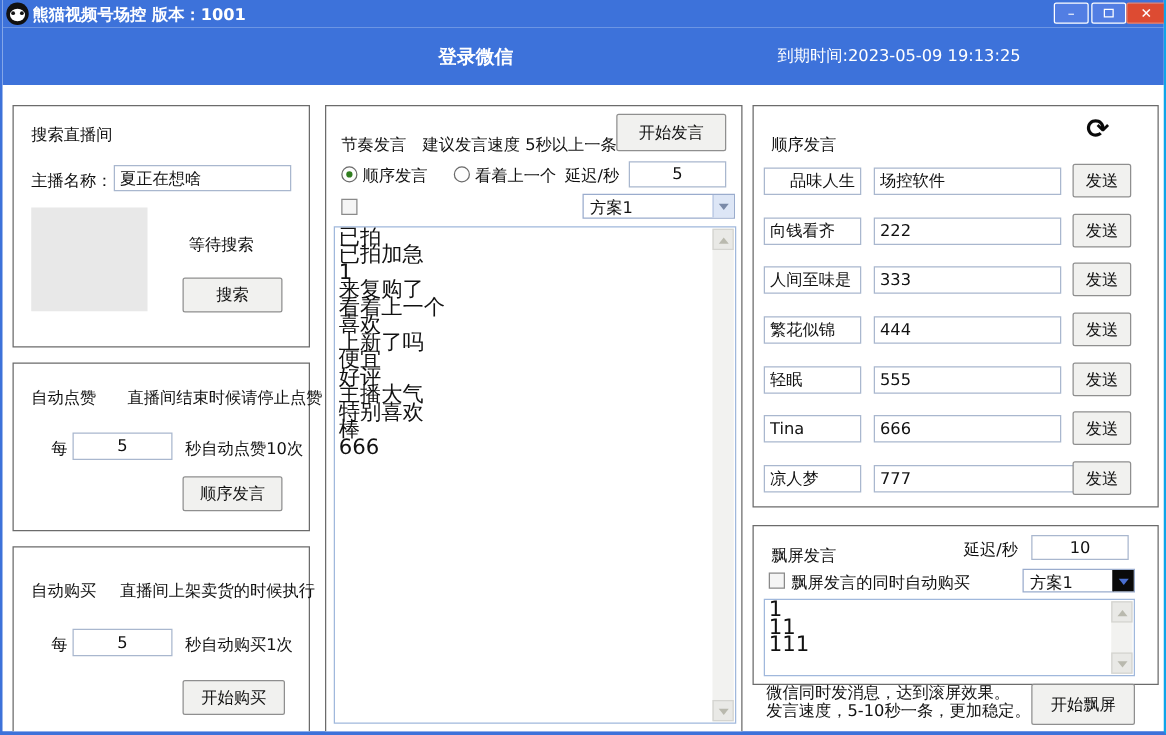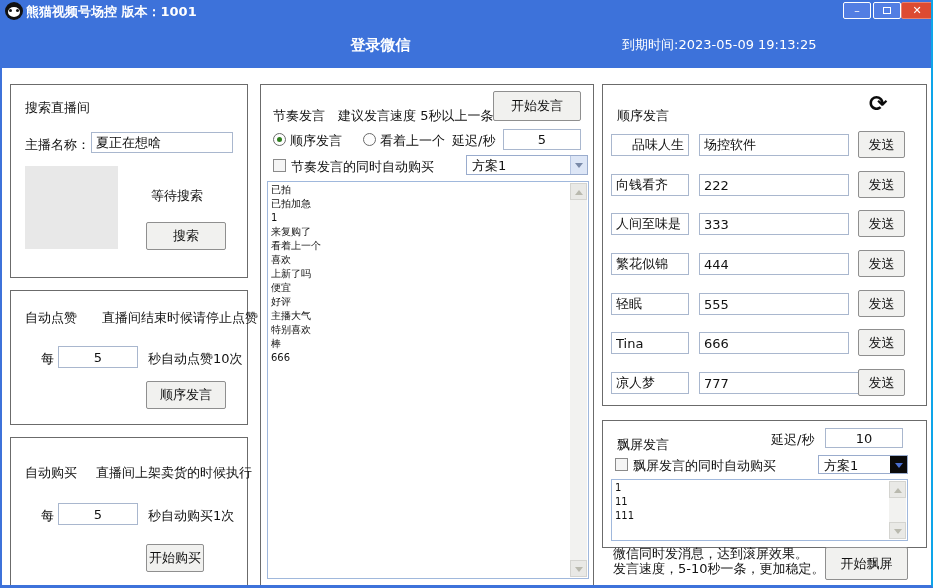--- a/index.html
+++ b/index.html
@@ -39,21 +39,21 @@
   .chk { position:absolute; width:13px; height:13px; border:1px solid #8a8a8a; background:#f5f5f5; }
 
   .combo { position:absolute; border:1px solid #9aaccd; background:#fff; }
   .combo .cval { position:absolute; left:5px; top:1px; font-size:13px; white-space:nowrap; }
   .combo .carr { position:absolute; right:0; top:0; bottom:0; width:17px; background:#dde6f6; border-left:1px solid #b7c6e2; }
   .combo .carr.dark { background:#0a0a0a; border-left:1px solid #0a0a0a; }
   .tri-down { position:absolute; left:50%; top:50%; margin:-2px 0 0 -4px; width:0; height:0; border-left:4px solid transparent; border-right:4px solid transparent; border-top:5px solid #7a8aa8; }
   .carr.dark .tri-down { border-top-color:#4a6fd0; }
 
   .msgarea { position:absolute; background:#fff; border:1px solid #a0b8dc; overflow:hidden; }
-  .msgarea .txt { position:absolute; left:3px; top:1px; right:20px; white-space:pre-line; font-size:10px; line-height:14px; color:#111; }
+  .msgarea .txt { position:absolute; left:3px; top:1px; right:20px; white-space:pre-line; font-size:17px; line-height:14px; color:#111; }
   .vscroll { position:absolute; top:1px; right:1px; bottom:1px; width:17px; background:#f2f2f0; }
   .sbtn { position:absolute; left:0; width:17px; height:17px; background:#e9e9e6; border:1px solid #d4d4d0; }
   .sbtn.up { top:0; } .sbtn.dn { bottom:0; }
   .tri-up-s { position:absolute; left:4px; top:6px; width:0; height:0; border-left:4px solid transparent; border-right:4px solid transparent; border-bottom:5px solid #b9b9ae; }
   .tri-dn-s { position:absolute; left:4px; top:6px; width:0; height:0; border-left:4px solid transparent; border-right:4px solid transparent; border-top:5px solid #b9b9ae; }
 
   .imgbox { position:absolute; background:#e8e8e8; }
   .refresh { position:absolute; font-size:22px; font-weight:bold; color:#0a0a0a; line-height:22px; }
 </style>
 </head>
@@ -91,37 +91,36 @@
     <div class="lbl" style="left:137px; top:59px;">秒自动点赞10次</div>
     <button class="btn" style="left:135px; top:90px; width:80px; height:28px;">顺序发言</button>
   </div>
 
   <div class="panel" style="left:8px; top:437px; width:238px; height:152px;">
     <div class="ptitle" style="left:14px; top:26px;">自动购买</div>
     <div class="lbl" style="left:85px; top:26px;">直播间上架卖货的时候执行</div>
     <div class="lbl" style="left:30px; top:69px;">每</div>
     <input class="tbox center" style="left: 47px; top: 65px; width: 80px; height: 22px;" value="5">
     <div class="lbl" style="left:137px; top:69px;">秒自动购买1次</div>
-    <button class="btn" style="left:135px; top:106px; width:58px; height:28px;">开始购买</button>
+    <button class="btn" style="left:135px; top:106px; width:82px; height:28px;">开始购买</button>
   </div>
 
   <div class="panel" style="left:258px; top:84px; width:334px; height:504px;">
     <div class="ptitle" style="left:12px; top:22px;">节奏发言</div>
     <div class="lbl" style="left:77px; top:22px;text-align:center;">建议发言速度 5秒以上一条</div>
     <button class="btn" style="left:232px; top:6px; width:88px; height:30px;">开始发言</button>
 
     <span class="radio sel" style="left:12px; top:48px;"></span>
     <div class="lbl" style="left:29px; top:47px;">顺序发言</div>
     <span class="radio" style="left:102px; top:48px;"></span>
     <div class="lbl" style="left:119px; top:47px;">看着上一个</div>
     <div class="lbl" style="left:191px; top:47px;">延迟/秒</div>
     <input class="tbox center" style="left: 242px; top: 44px; width: 78px; height: 21px;" value="5">
 
     <span class="chk" style="left:12px; top:74px;"></span>
-    <div class="lbl" style="left:30px; top:73px;">节奏发言的同时自动购买</div>
     <div class="combo" style="left:205px; top:70px; width:122px; height:20px;">
       <span class="cval">方案1</span>
       <span class="carr">
           <span class="tri-down"></span>
         </span>
     </div>
 
     <div class="msgarea" style="left:6px; top:96px; width:322px; height:398px;">
       <div class="txt">已拍
 已拍加急

